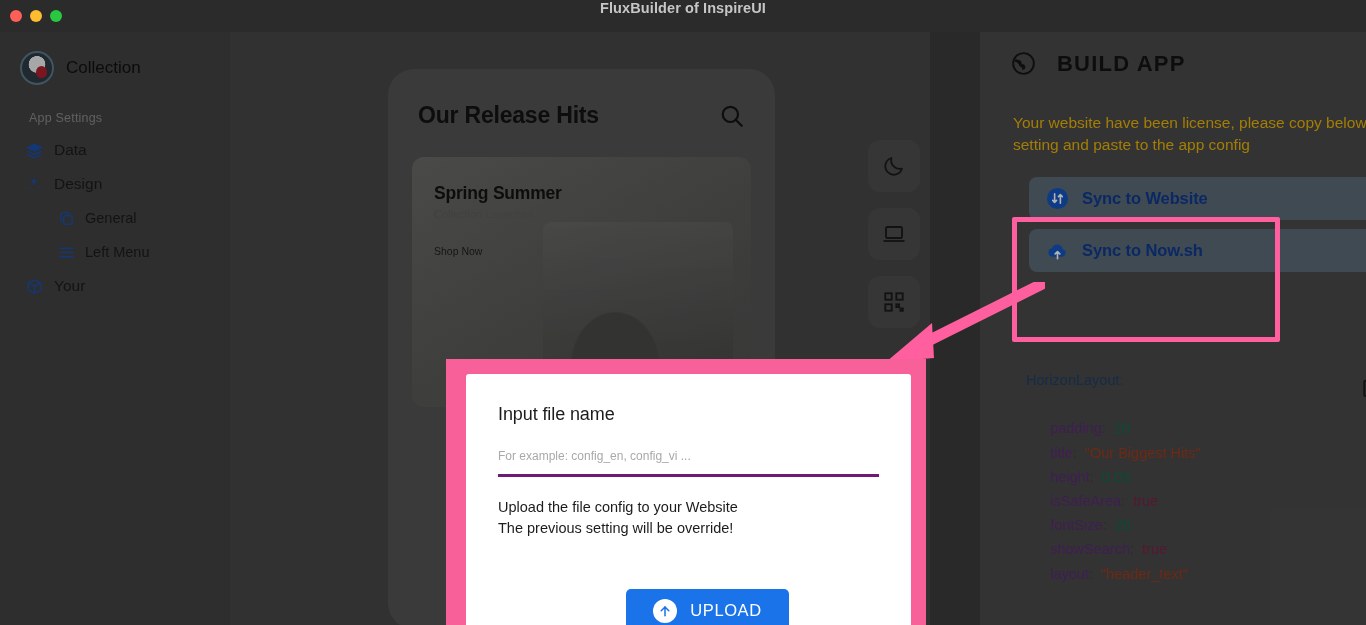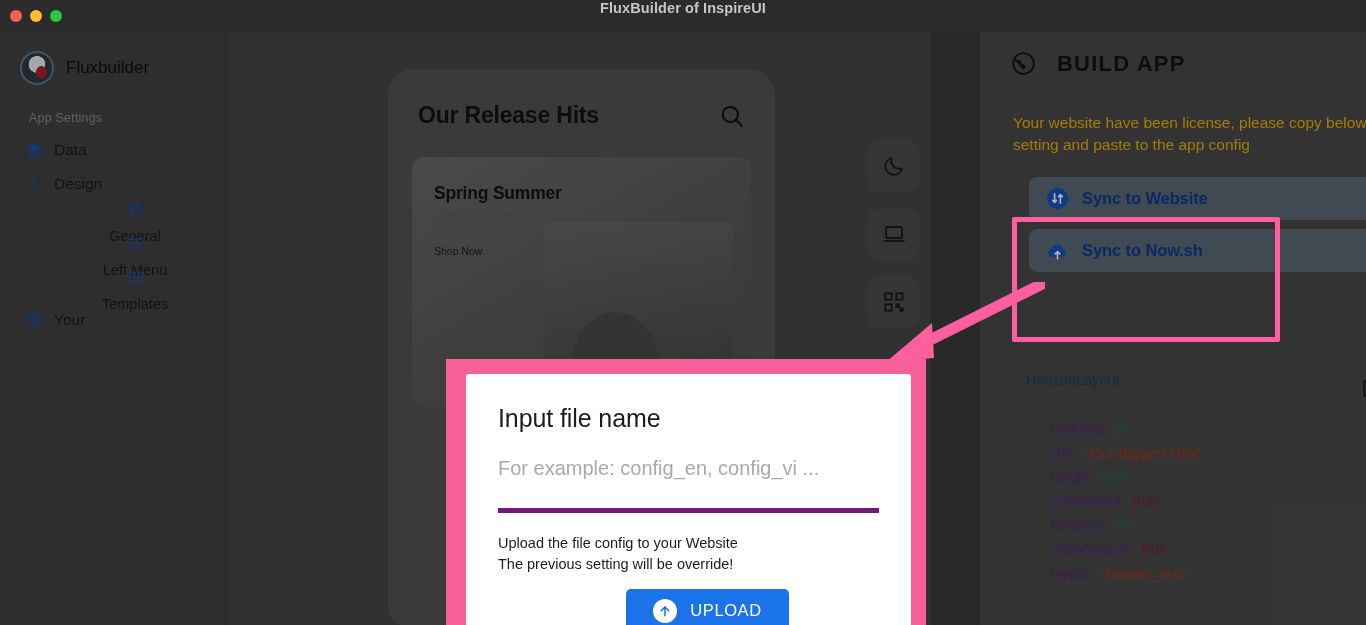--- a/index.html
+++ b/index.html
@@ -47,21 +47,21 @@
   }
   #brand-name{ color:#111; font-size:17px; }
   #section-label{
     color:#8b8b8b; font-size:12.5px; padding:26px 0 8px 29px; letter-spacing:.2px;
   }
   .nav-item{
     display:flex; align-items:center; gap:11px; height:34px;
     margin:0 18px 0 12px; padding-left:14px; border-radius:6px;
     color:#1c1c1c; font-size:15.5px;
   }
-  .nav-item.sub{ padding-left:46px; gap:10px; font-size:14.5px;flex-direction:column; }
+  .nav-item.sub{ padding-left:46px; gap:10px; font-size:14.5px; }
   .nav-item.active{ background:#4e5a66; }
   .nav-item .ico{ width:17px; height:17px; flex:none; display:block; }
 
   
   #stage{
     position:absolute; left:230px; top:0; width:700px; height:593px;
     background:#474747; overflow:hidden;
   }
   #phone{
     position:absolute; left:158px; top:37px; width:387px; height:560px;
@@ -132,25 +132,25 @@
 
   
   #modal-box{
     position:absolute; left:446px; top:327px; width:480px; height:296px;
     border:7px solid #f8609a; background:#f8609a;
   }
   #modal{
     position:absolute; left:13px; top:8px; right:8px; bottom:0;
     background:#ffffff; border-radius:3px; padding:30px 32px 0 32px;
   }
-  #modal-title{ color:#1c1c1c; font-size:25px; letter-spacing:-.1px; }
+  #modal-title{ color:#1c1c1c; font-size:18px; letter-spacing:-.1px; }
   #file-input{
     width:100%; border:none; outline:none; background:transparent;
-    border-bottom:5px solid #701a75; font-size:20px; color:#1c1c1c;
-    padding:24px 0 28px 0; font-family:"Liberation Sans", sans-serif;
+    border-bottom:3px solid #701a75; font-size:12px; color:#1c1c1c;
+    padding:24px 0 11px 0; font-family:"Liberation Sans", sans-serif;
   }
   #file-input::placeholder{ color:#a9a9a9; }
   #modal-note{ margin-top:20px; color:#1c1c1c; font-size:14.5px; line-height:1.45; }
   #upload-btn{
     position:absolute; left:160px; top:215px; width:163px; height:43px;
     background:#1a73e8; border:none; border-radius:5px; cursor:pointer;
     display:flex; align-items:center; justify-content:center; gap:13px;
   }
   #upload-ic{
     width:24px; height:24px; border-radius:50%; background:#fff; flex:none;
@@ -181,21 +181,21 @@
     <span class="dot green"></span>
   </div>
   <div id="win-title">FluxBuilder of InspireUI</div>
 </div>
 
 <div id="app">
 
   <aside id="sidebar">
     <div id="brand">
       <div id="avatar"></div>
-      <div id="brand-name">Fluxbuilder</div>
+      <div id="brand-name">Collection</div>
     </div>
     <div id="section-label">App Settings</div>
 
     <div class="nav-item">
       <svg class="ico" viewBox="0 0 24 24" fill="none" stroke="#1e4fa8" stroke-width="2" stroke-linejoin="round">
         <path d="M12 3 2 8l10 5 10-5-10-5z" fill="#1e4fa8"></path>
           <path d="M2 13l10 5 10-5"></path>
           <path d="M2 17.5l10 5 10-5"></path>
       </svg>
       <span>Data</span>
@@ -220,39 +220,20 @@
 
     <div class="nav-item sub">
       <svg class="ico" viewBox="0 0 24 24" stroke="#1e4fa8" stroke-width="2" stroke-linecap="round">
         <line x1="3" y1="6" x2="21" y2="6"></line>
           <line x1="3" y1="12" x2="21" y2="12"></line>
           <line x1="3" y1="18" x2="21" y2="18"></line>
       </svg>
       <span>Left Menu</span>
     </div>
 
-    <div class="nav-item sub">
-      <svg class="ico" viewBox="0 0 24 24" fill="#1e4fa8">
-        <g>
-          <rect x="2" y="4" width="3.4" height="3.4"></rect>
-            <rect x="8" y="4" width="3.4" height="3.4"></rect>
-            <rect x="14" y="4" width="3.4" height="3.4"></rect>
-            <rect x="19.6" y="4" width="3.4" height="3.4"></rect>
-          <rect x="2" y="10" width="3.4" height="3.4"></rect>
-            <rect x="8" y="10" width="3.4" height="3.4"></rect>
-            <rect x="14" y="10" width="3.4" height="3.4"></rect>
-            <rect x="19.6" y="10" width="3.4" height="3.4"></rect>
-          <rect x="2" y="16" width="3.4" height="3.4"></rect>
-            <rect x="8" y="16" width="3.4" height="3.4"></rect>
-            <rect x="14" y="16" width="3.4" height="3.4"></rect>
-            <rect x="19.6" y="16" width="3.4" height="3.4"></rect>
-        </g>
-      </svg>
-      <span>Templates</span>
-    </div>
 
 
     <div class="nav-item">
       <svg class="ico" viewBox="0 0 24 24" fill="none" stroke="#1e4fa8" stroke-width="2" stroke-linejoin="round">
         <path d="M12 2.5 21 7v10l-9 4.5L3 17V7z"></path>
           <path d="M3 7l9 4.5L21 7"></path>
           <path d="M12 11.5V21"></path>
       </svg>
       <span>Your</span>
     </div>

